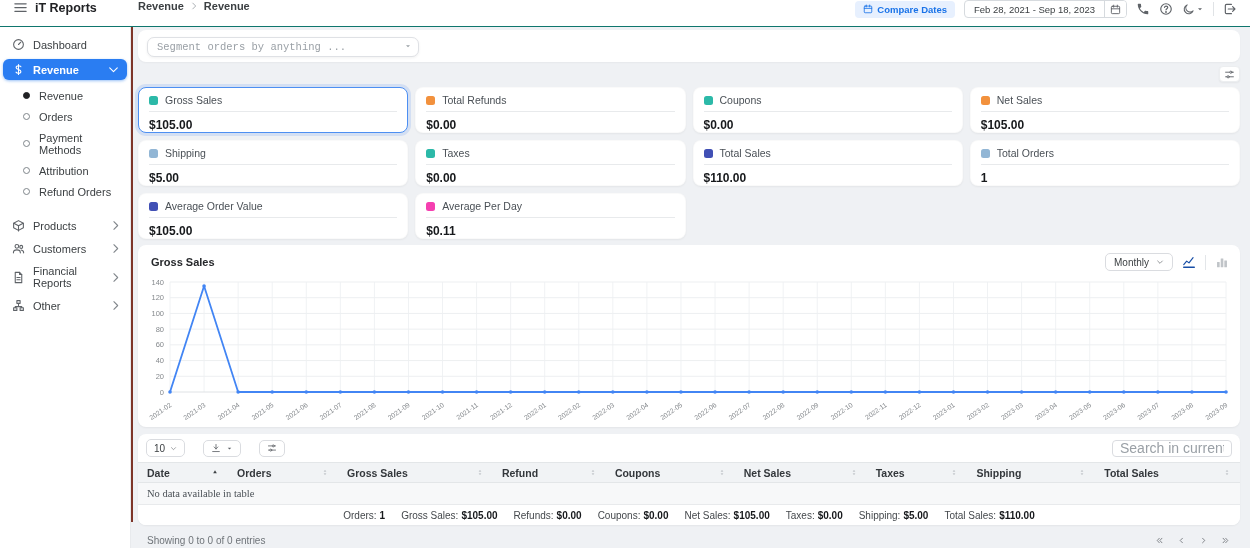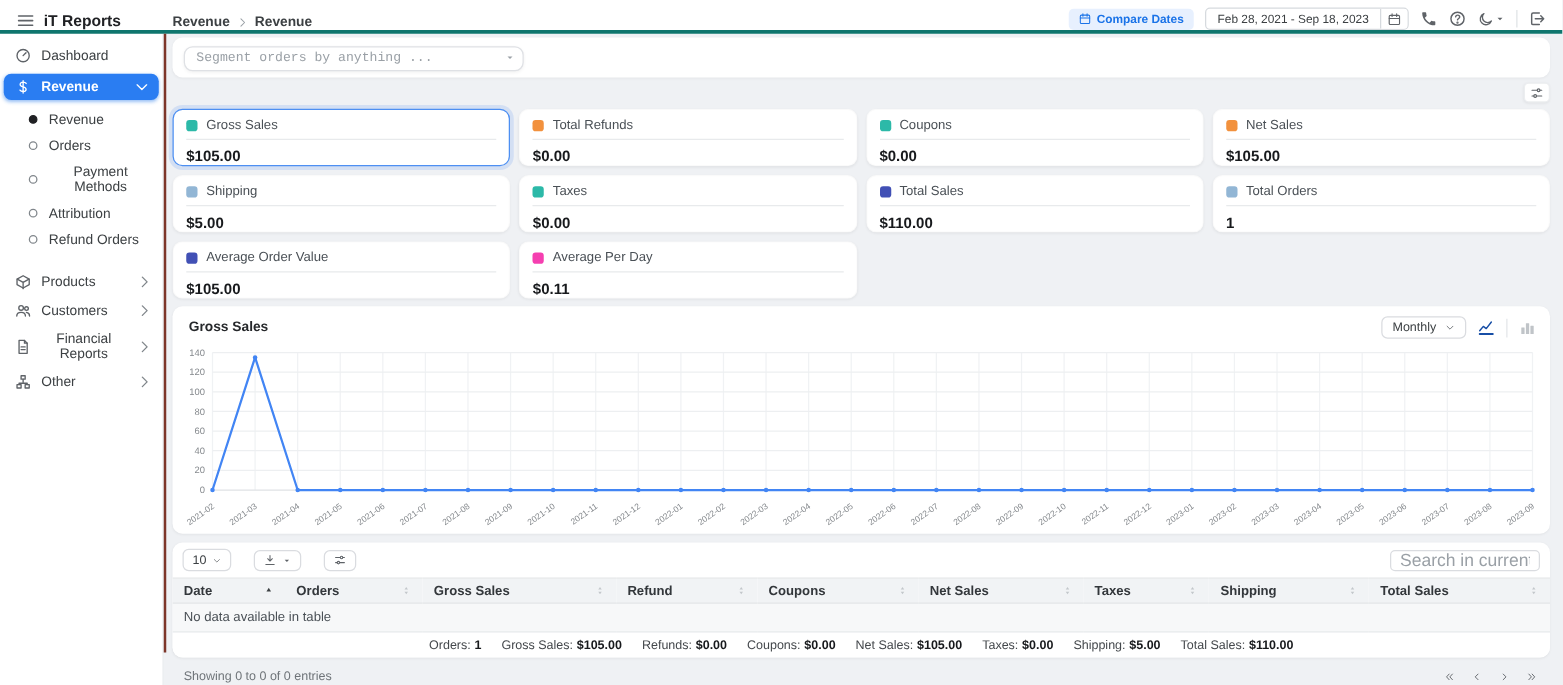--- a/index.html
+++ b/index.html
@@ -4,21 +4,21 @@
 <style>
   * { box-sizing: border-box; margin: 0; padding: 0; }
   html,body { width:1250px; height:548px; overflow:hidden; }
   body { font-family:"Liberation Sans", sans-serif; background:#eff1f4; position:relative; color:#3c4043; }
   svg { display:block; }
   .ic { display:inline-flex; align-items:center; justify-content:center; color:#5f6368; }
   .ic svg { width:13px; height:13px; }
 
   
   .topbar { position:absolute; top:0; left:0; right:0; height:27px; background:#fff;
-            border-bottom:3px solid #0f766e; display:flex; align-items:flex-end; z-index:5; }
+            border-bottom:1px solid #0f766e; display:flex; align-items:flex-start; z-index:5; }
   .tb-left { width:131px; display:flex; align-items:center; gap:7px; padding-left:13px; flex-shrink:0; }
   .tb-left .ic svg { width:15px; height:15px; }
   .app-title { font-size:12.5px; font-weight:bold; color:#202124; white-space:nowrap; }
   .breadcrumb { display:flex; align-items:center; gap:5px; margin-left:7px; font-size:11px; font-weight:600; color:#3c4043; }
   .crumb-sep svg { width:10px; height:10px; color:#9aa0a6; }
   .tb-right { margin-left:auto; display:flex; align-items:center; gap:9px; padding-right:13px; }
   .compare-btn { display:flex; align-items:center; gap:4px; background:#e7f0fe; color:#1a73e8;
                  font-size:9.5px; font-weight:600; border-radius:4px; padding:3px 8px; cursor:pointer; }
   .compare-btn .ic { color:#1a73e8; } .compare-btn .ic svg { width:10px; height:10px; }
   .date-field { display:flex; align-items:center; border:1px solid #d6dade; border-radius:4px;
@@ -27,21 +27,21 @@
   .cal-btn { border-left:1px solid #d6dade; width:22px; align-self:stretch; display:flex; align-items:center;
              justify-content:center; cursor:pointer; background:#fff; }
   .cal-btn svg { width:11px; height:11px; }
   .tb-icon { cursor:pointer; } .tb-icon svg { width:14px; height:14px; }
   .theme-btn { display:flex; align-items:center; gap:1px; cursor:pointer; }
   .theme-btn .caret svg { width:8px; height:8px; }
   .tb-div { width:1px; height:14px; background:#e0e3e6; }
 
   
   .sidebar { position:absolute; top:27px; left:0; bottom:0; width:131px; background:#fff;
-             border-right:1px solid #e8eaed; padding-top:6px; font-size:11px; z-index:4;text-align:center; }
+             border-right:1px solid #e8eaed; padding-top:6px; font-size:11px; z-index:4; }
   .nav-item { display:flex; align-items:center; gap:8px; padding:5px 8px 5px 12px; cursor:pointer; color:#3c4043; }
   .nav-item .ic svg { width:13px; height:13px; }
   .nav-chev { margin-left:auto; color:#80868b; } .nav-chev svg { width:9px; height:9px; }
   .nav-item.active { margin:3px 3px; background:#2a7df2; border-radius:6px; padding:4px 7px 4px 9px;
                      color:#fff; font-weight:600; box-shadow:0 1px 3px rgba(26,115,232,.45); }
   .nav-item.active .ic, .nav-item.active .nav-chev { color:#fff; }
   .sub-list { padding:2px 0 3px; }
   .sub-item { display:flex; align-items:center; gap:9px; padding:4.5px 8px 4.5px 23px; cursor:pointer; color:#3c4043; }
   .dot { width:7px; height:7px; border-radius:50%; border:1.5px solid #80868b; background:#fff; flex-shrink:0; }
   .dot.filled { background:#202124; border-color:#202124; }
@@ -98,21 +98,21 @@
               background:#fff; padding:2.5px 7px; font-size:10px; color:#3c4043; cursor:pointer; }
   .mini-btn .ic svg { width:10px; height:10px; } .mini-btn .caret svg { width:7px; height:7px; }
   .tbl-search { margin-left:auto; width:120px; height:17px; border:1px solid #dadce0; border-radius:4px;
                 font-family:inherit; font-size:14px; padding:0 7px; color:#3c4043; outline:none; }
   .tbl-search::placeholder { color:#9aa0a6; }
   table { width:100%; border-collapse:collapse; font-size:10.5px; }
   thead th { background:#f1f3f5; border-top:1px solid #e3e6e8; border-bottom:1px solid #e3e6e8;
              padding:3.5px 9px; font-weight:bold; color:#33373b; text-align:left; cursor:pointer; }
   .th-in { display:flex; align-items:center; justify-content:space-between; gap:4px; }
   .sort svg { width:8px; height:11px; } .sort { color:#c3c7cb; } .sort.active { color:#3c4043; }
-  tbody td { background:#f7f8f9; color:#4a5056; padding:5px 9px; border-bottom:1px solid #e8eaec; }
+  tbody td { background:#f7f8f9; color:#4a5056; padding:5px 9px; border-bottom:1px solid #e8eaec;font-family:Liberation Serif, serif; }
   tfoot td { background:#fff; padding:4.5px; }
   .totals { display:flex; justify-content:center; gap:16px; font-size:10px; flex-wrap:nowrap; }
   .tot-item { white-space:nowrap; color:#44484c; }
   .tot-val { font-weight:bold; color:#17191c; margin-left:3px; }
 
   .table-footer { display:flex; align-items:center; justify-content:space-between; padding:10px 10px 0 9px;
                   font-size:10px; color:#6f7479; }
   .pagination { display:flex; align-items:center; gap:13px; color:#b9bdc1; }
   .pg-btn { cursor:default; } .pg-btn svg { width:9px; height:9px; }
 </style>

